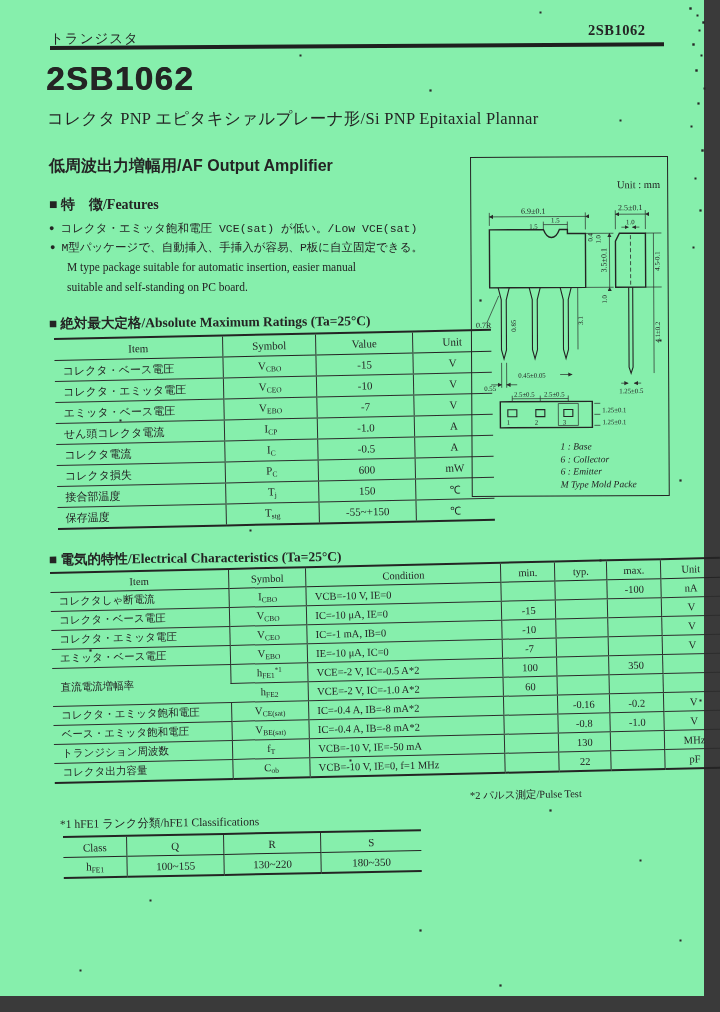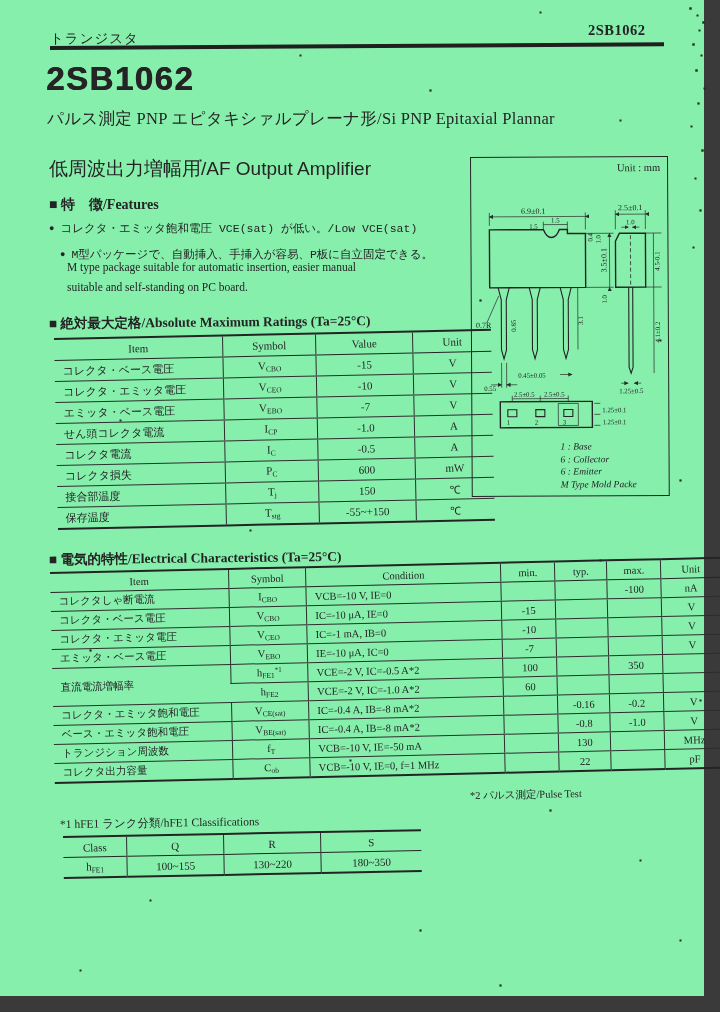--- a/index.html
+++ b/index.html
@@ -21,25 +21,25 @@
     150px 900px 0 0.5px #2b2b2b,420px 930px 0 0.6px #2b2b2b,680px 940px 0 0.5px #2b2b2b,
     80px 970px 0 0.5px #2b2b2b,500px 985px 0 0.6px #2b2b2b;}
   .abs{position:absolute;}
   .serif{font-family:"Liberation Serif",serif;}
   .hdr-cat{left:50px;top:30px;font-size:13.5px;letter-spacing:1px;}
   .hdr-pn{left:588px;top:22px;font-size:14.5px;font-weight:bold;letter-spacing:0.5px;}
   .rule{left:50px;top:46px;width:614px;height:4px;background:#1f1f1f;transform:rotate(-0.35deg);transform-origin:0 50%;}
   .title{left:46px;top:60px;font-size:33px;font-weight:bold;letter-spacing:1.5px;
          text-shadow:0.7px 0 0 #242424;}
   .subtitle{left:47px;top:108px;font-size:16.5px;letter-spacing:0.3px;}
-  .application{left:49px;top:156px;font-size:19px;font-weight:normal;}
+  .application{left:49px;top:156px;font-size:16px;font-weight:bold;}
   .feat-h{left:49px;top:196px;font-size:14px;font-weight:bold;text-align:right;}
   .bullet{font-size:11.5px;font-family:Liberation Mono, monospace;}
   .b1{left:49px;top:221px;}
-  .b2{left:60px;top:240px;margin-top:7px;}
+  .b2{left:50px;top:240px;}
   .b-icon{margin-right:6px;font-size:9px;vertical-align:1px;}
   .n1{left:67px;top:261px;font-size:11.5px;}
   .n2{left:67px;top:281px;font-size:11.5px;}
   .sec-h{font-size:13.5px;font-weight:bold;}
   .abs-h{left:49px;top:315px;transform:rotate(-0.5deg);transform-origin:0 50%;}
   .elec-h{left:49px;top:551px;transform:rotate(-0.6deg);transform-origin:0 50%;}
   .tbl{border-collapse:collapse;color:#242424;font-family:"Liberation Serif",serif;}
   .tbl th,.tbl td{font-weight:normal;padding:1px 4px;}
   .tbl thead th{border-top:2.5px solid #242424;border-bottom:1.8px solid #242424;text-align:center;}
   .tbl td{border-bottom:1.3px solid #2d2d2d;text-align:center;}
@@ -51,21 +51,21 @@
   .abs-t{left:54px;top:338px;transform:rotate(-1.2deg);transform-origin:0 0;font-size:11px;}
   .abs-t td,.abs-t th{height:18px;}
   .elec-t{left:50px;top:572px;transform:rotate(-1.3deg);transform-origin:0 0;font-size:10.5px;}
   .elec-t td,.elec-t th{height:16px;}
   .foot{left:470px;top:788px;font-size:10.5px;transform:rotate(-1deg);}
   .cls-h{left:60px;top:817px;font-size:11.5px;transform:rotate(-0.8deg);transform-origin:0 50%;}
   .cls-t{left:63px;top:836px;transform:rotate(-1.1deg);transform-origin:0 0;font-size:11px;}
   .cls-t td,.cls-t th{height:17px;}
   .pkg{left:470px;top:157px;width:196px;height:338px;border:1.5px solid #242424;
        transform:rotate(-0.3deg);transform-origin:0 0;}
-  .pkg-unit{position:absolute;top:5px;right:7px;font-size:10.5px;}
+  .pkg-unit{position:absolute;top:22px;right:7px;font-size:10.5px;}
   .pkg svg{position:absolute;left:2px;top:20px;}
   .legend{position:absolute;left:88px;top:283px;font-size:9.5px;line-height:12.5px;font-style:italic;}
   .body-ln{fill:none;stroke:#242424;stroke-width:1.4;}
   .lead-ln{fill:none;stroke:#242424;stroke-width:1.1;}
   .thin{stroke:#2a2a2a;stroke-width:0.7;fill:none;}
   .dashln{stroke:#2a2a2a;stroke-width:0.8;stroke-dasharray:4 2.5;}
   text.dim{font-size:8px;fill:#232323;font-family:"Liberation Serif",serif;}
   text.dim-s{font-size:6.8px;fill:#232323;font-family:"Liberation Serif",serif;}
 </style>
 </head>
@@ -74,21 +74,21 @@
 <div class="page">
   <div class="edge-r"></div>
   <div class="edge-b"></div>
   <div class="noise"></div>
 
   <div class="abs hdr-cat">トランジスタ</div>
   <div class="abs hdr-pn serif">2SB1062</div>
   <div class="abs rule"></div>
 
   <div class="abs title">2SB1062</div>
-  <div class="abs subtitle serif">パルス測定 PNP エピタキシァルプレーナ形/Si PNP Epitaxial Plannar</div>
+  <div class="abs subtitle serif">コレクタ PNP エピタキシァルプレーナ形/Si PNP Epitaxial Plannar</div>
   <div class="abs application">低周波出力増幅用/AF Output Amplifier</div>
 
   <div class="abs feat-h serif">■ 特　徴/Features</div>
   <div class="abs bullet b1">
     <span class="b-icon">●</span><span>コレクタ・エミッタ飽和電圧 VCE(sat) が低い。/Low VCE(sat)</span>
   </div>
   <div class="abs bullet b2">
     <span class="b-icon">●</span><span>M型パッケージで、自動挿入、手挿入が容易、P板に自立固定できる。</span>
   </div>
   <div class="abs n1 serif">M type package suitable for automatic insertion, easier manual</div>

